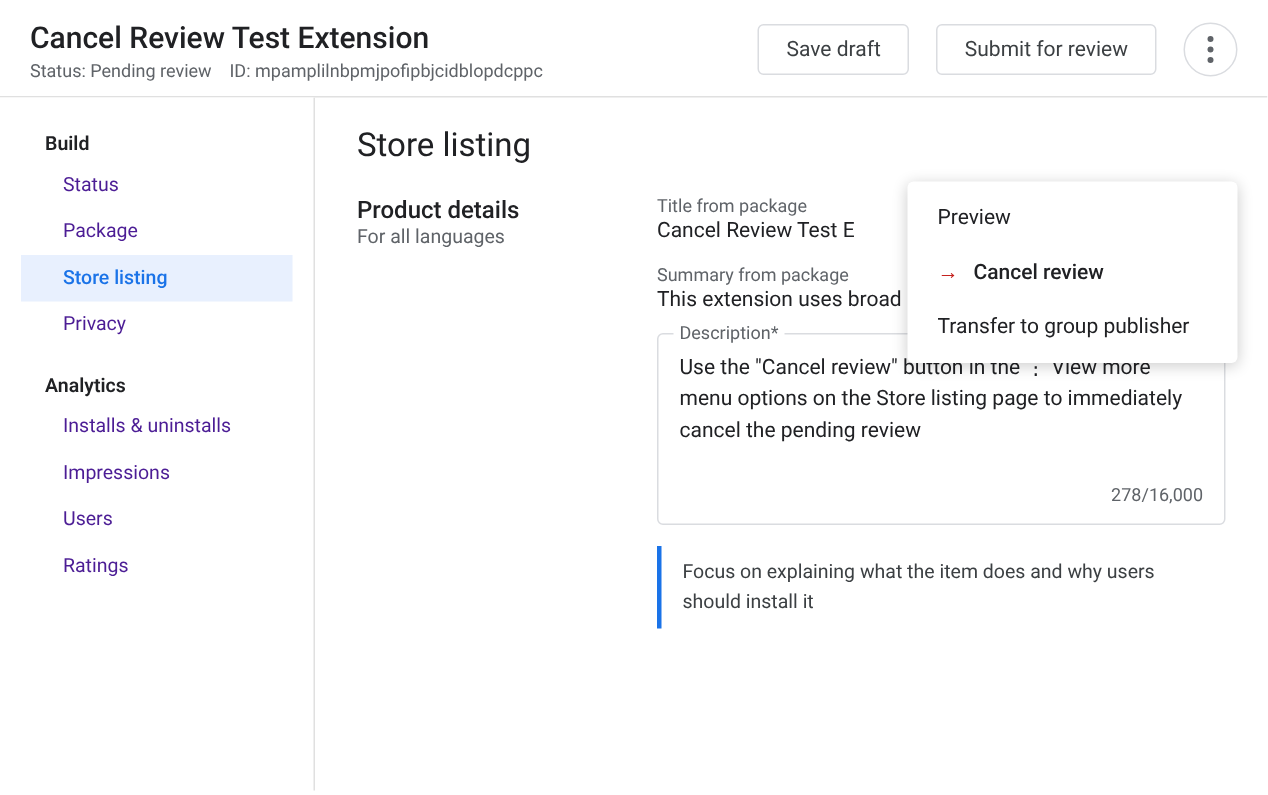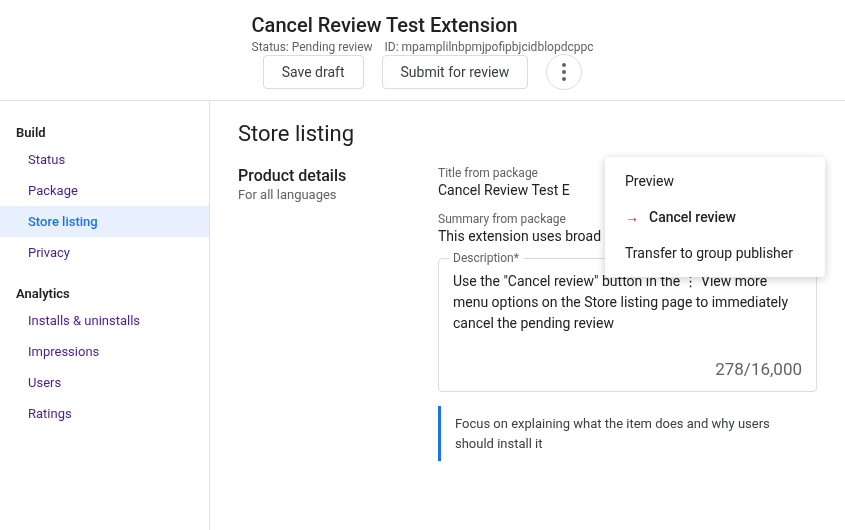--- a/index.html
+++ b/index.html
@@ -14,21 +14,20 @@
     }
 
     
     .header {
       display: flex;
       align-items: center;
       justify-content: space-between;
       padding: 12px 20px 10px 20px;
       border-bottom: 1px solid #e0e0e0;
       background: #fff;
-      flex-direction: column;
     }
     .header-left {}
     .header-title {
       font-size: 20px;
       font-weight: 500;
       color: #202124;
       line-height: 1.3;
     }
     .header-subtitle {
       font-size: 12px;
@@ -69,21 +68,21 @@
     .main-layout {
       display: flex;
       height: calc(530px - 68px);
     }
 
     
     .sidebar {
       width: 210px;
       min-width: 210px;
       border-right: 1px solid #e0e0e0;
-      padding: 16px 0;
+      padding: 16px 14px;
       overflow-y: auto;
       background: #fff;
     }
     .sidebar-section-label {
       font-size: 13px;
       font-weight: 600;
       color: #202124;
       padding: 8px 16px 4px 16px;
       letter-spacing: 0;
     }
@@ -158,21 +157,21 @@
       padding: 0 4px;
     }
     .description-text {
       font-size: 14px;
       color: #202124;
       line-height: 1.5;
       min-height: 80px;
     }
     .description-count {
       text-align: right;
-      font-size: 17px;
+      font-size: 12px;
       color: #5f6368;
       margin-top: 8px;
     }
 
     .focus-block {
       border-left: 3px solid #1a73e8;
       padding: 8px 14px;
       margin-top: 14px;
       font-size: 13px;
       color: #3c4043;

